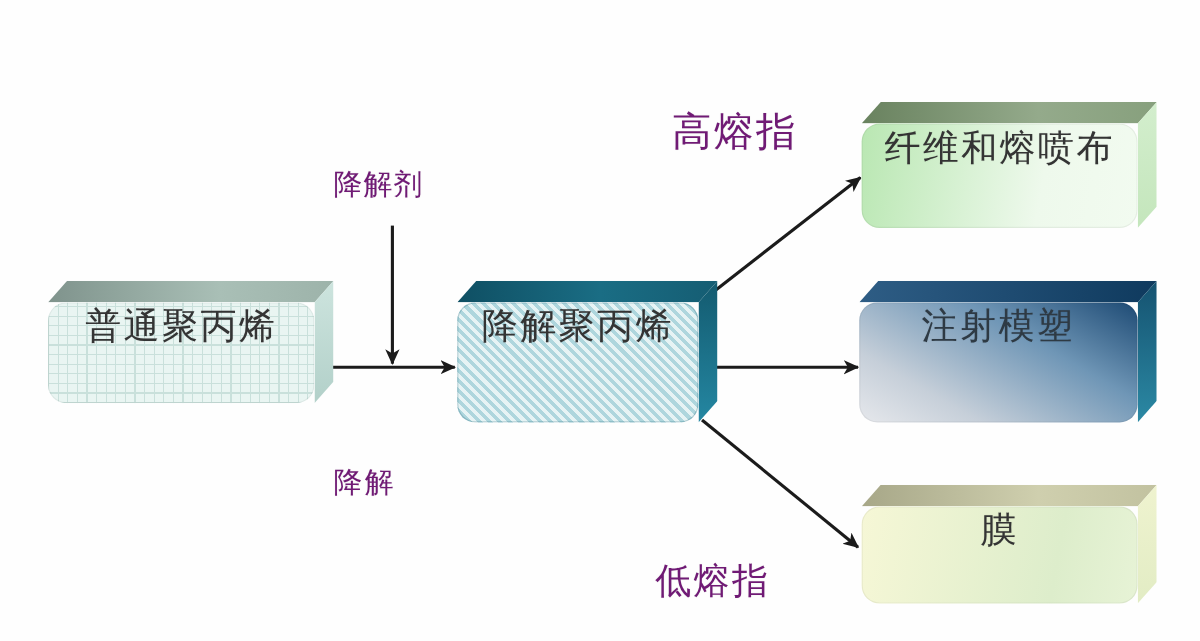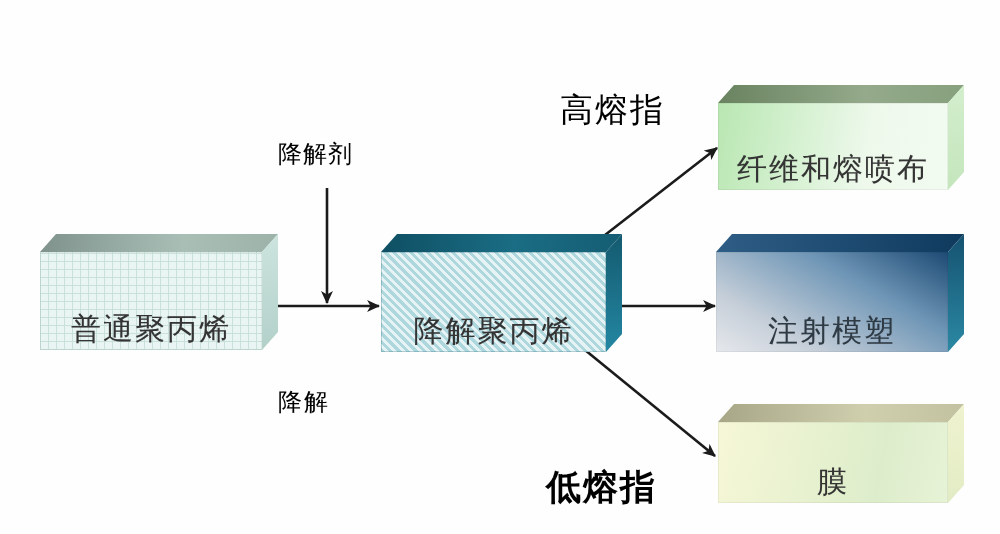--- a/index.html
+++ b/index.html
@@ -15,23 +15,24 @@
     background: #fefefe;
     overflow: hidden;
   }
 
   
   .box3d { position: absolute; }
   .face-front {
     position: absolute;
     inset: 0;
     display: flex;
-    align-items: flex-end;
+    align-items: flex-start;
     justify-content: center;
     box-shadow: inset 0 0 0 1px rgba(0,0,0,0.05);
+    border-radius: 15px;
   }
   .face-top {
     position: absolute;
     left: 0;
     top: -18px;
     height: 18px;
     width: calc(100% + 16px);
     clip-path: polygon(0 100%, 16px 0, 100% 0, calc(100% - 16px) 100%);
   }
   .face-right {
@@ -44,32 +45,32 @@
   }
   .box-label {
     font-size: 30px;
     letter-spacing: 2px;
     color: #343434;
     white-space: nowrap;
     text-shadow: 0 0 1px rgba(0,0,0,0.15);
   }
 
   
-  #box-source { left: 40px; top: 252px; width: 222px; height: 98px; }
+  #box-source { left: 40px; top: 252px; width: 222px; height: 84px; }
   #box-source .face-front {
     background-color: #e9f5f2;
     background-image:
       repeating-linear-gradient(0deg,  #c9e0db 0 1px, transparent 1px 8px),
       repeating-linear-gradient(90deg, #c9e0db 0 1px, transparent 1px 8px);
   }
   #box-source .face-top   { background: linear-gradient(90deg, #7f938c, #a9bfb6 60%, #9db3aa); }
   #box-source .face-right { background: linear-gradient(180deg, #cde4de, #b2d0c9); }
 
   
-  #box-degraded { left: 381px; top: 252px; width: 225px; height: 100px; }
+  #box-degraded { left: 381px; top: 252px; width: 201px; height: 100px; }
   #box-degraded .face-front {
     background: repeating-linear-gradient(45deg, #aed6dd 0 3px, #e6f3f4 3px 6px);
     box-shadow: inset 0 0 0 1px rgba(20,90,110,0.25);
   }
   #box-degraded .face-top   { background: linear-gradient(90deg, #0f4f63, #1a6d84 55%, #155d73); }
   #box-degraded .face-right { background: linear-gradient(180deg, #135a6f, #2487a2); }
 
   
   #box-fiber { left: 718px; top: 103px; width: 230px; height: 87px; }
   #box-fiber .face-front  { background: linear-gradient(100deg, #b9e7b2, #eef9ec 65%, #f2fbf0); }
@@ -87,28 +88,28 @@
 
   
   #box-film { left: 718px; top: 422px; width: 230px; height: 81px; }
   #box-film .face-front  { background: linear-gradient(100deg, #f6f7d6, #ddedcb 70%, #e7f3d6); }
   #box-film .face-top    { background: linear-gradient(90deg, #a7a788, #cfcfae 60%, #c2c2a0); }
   #box-film .face-right  { background: linear-gradient(180deg, #eff3cf, #e2ecc4); }
 
   
   .anno {
     position: absolute;
-    color: #000000;
+    color: #701a75;
     white-space: nowrap;
     text-shadow: 0 0 1px rgba(0,0,0,0.12);
   }
   #label-agent    { left: 278px; top: 138px; font-size: 24px; letter-spacing: 1px; }
   #label-process  { left: 278px; top: 386px; font-size: 24px; letter-spacing: 2px; }
   #label-highmelt { left: 560px; top:  88px; font-size: 33px; letter-spacing: 2px; }
-  #label-lowmelt  { left: 546px; top: 464px; font-size: 35px; letter-spacing: 2px; font-weight: bold; }
+  #label-lowmelt  { left: 546px; top: 464px; font-size: 30px; letter-spacing: 2px; }
 
   
   #arrow-layer {
     position: absolute;
     inset: 0;
     pointer-events: none;
   }
 </style>
 </head>
 <body>

